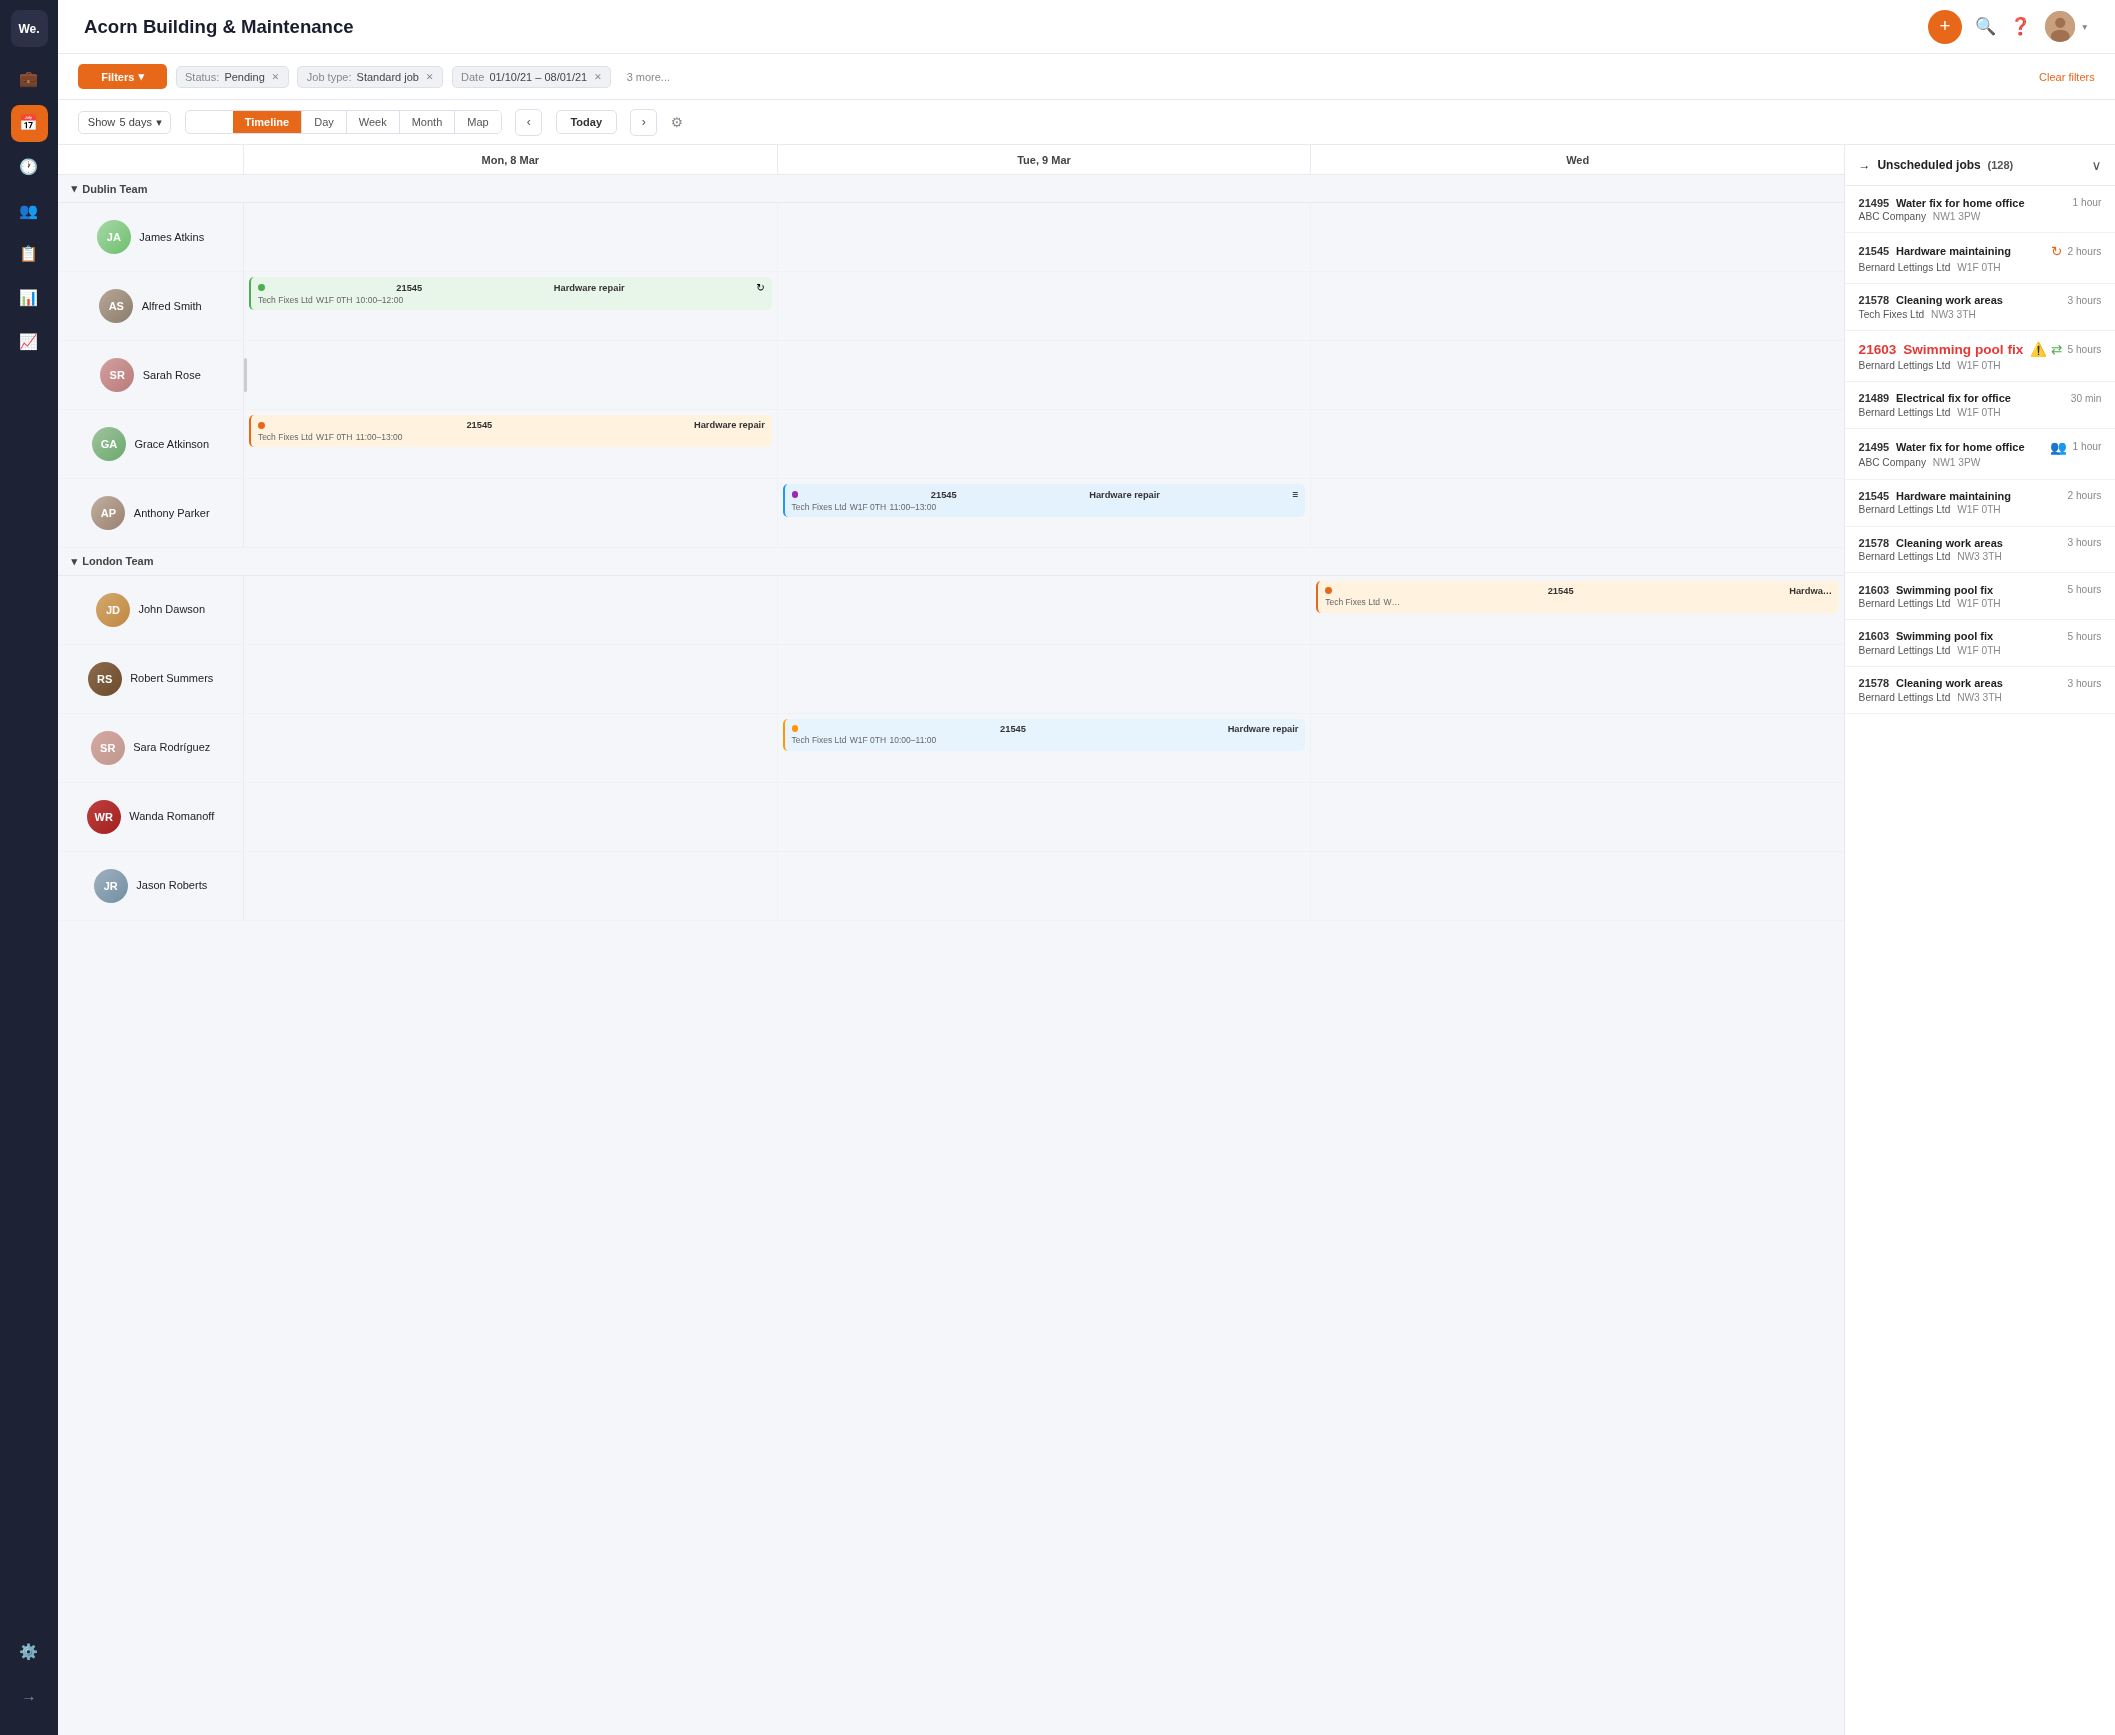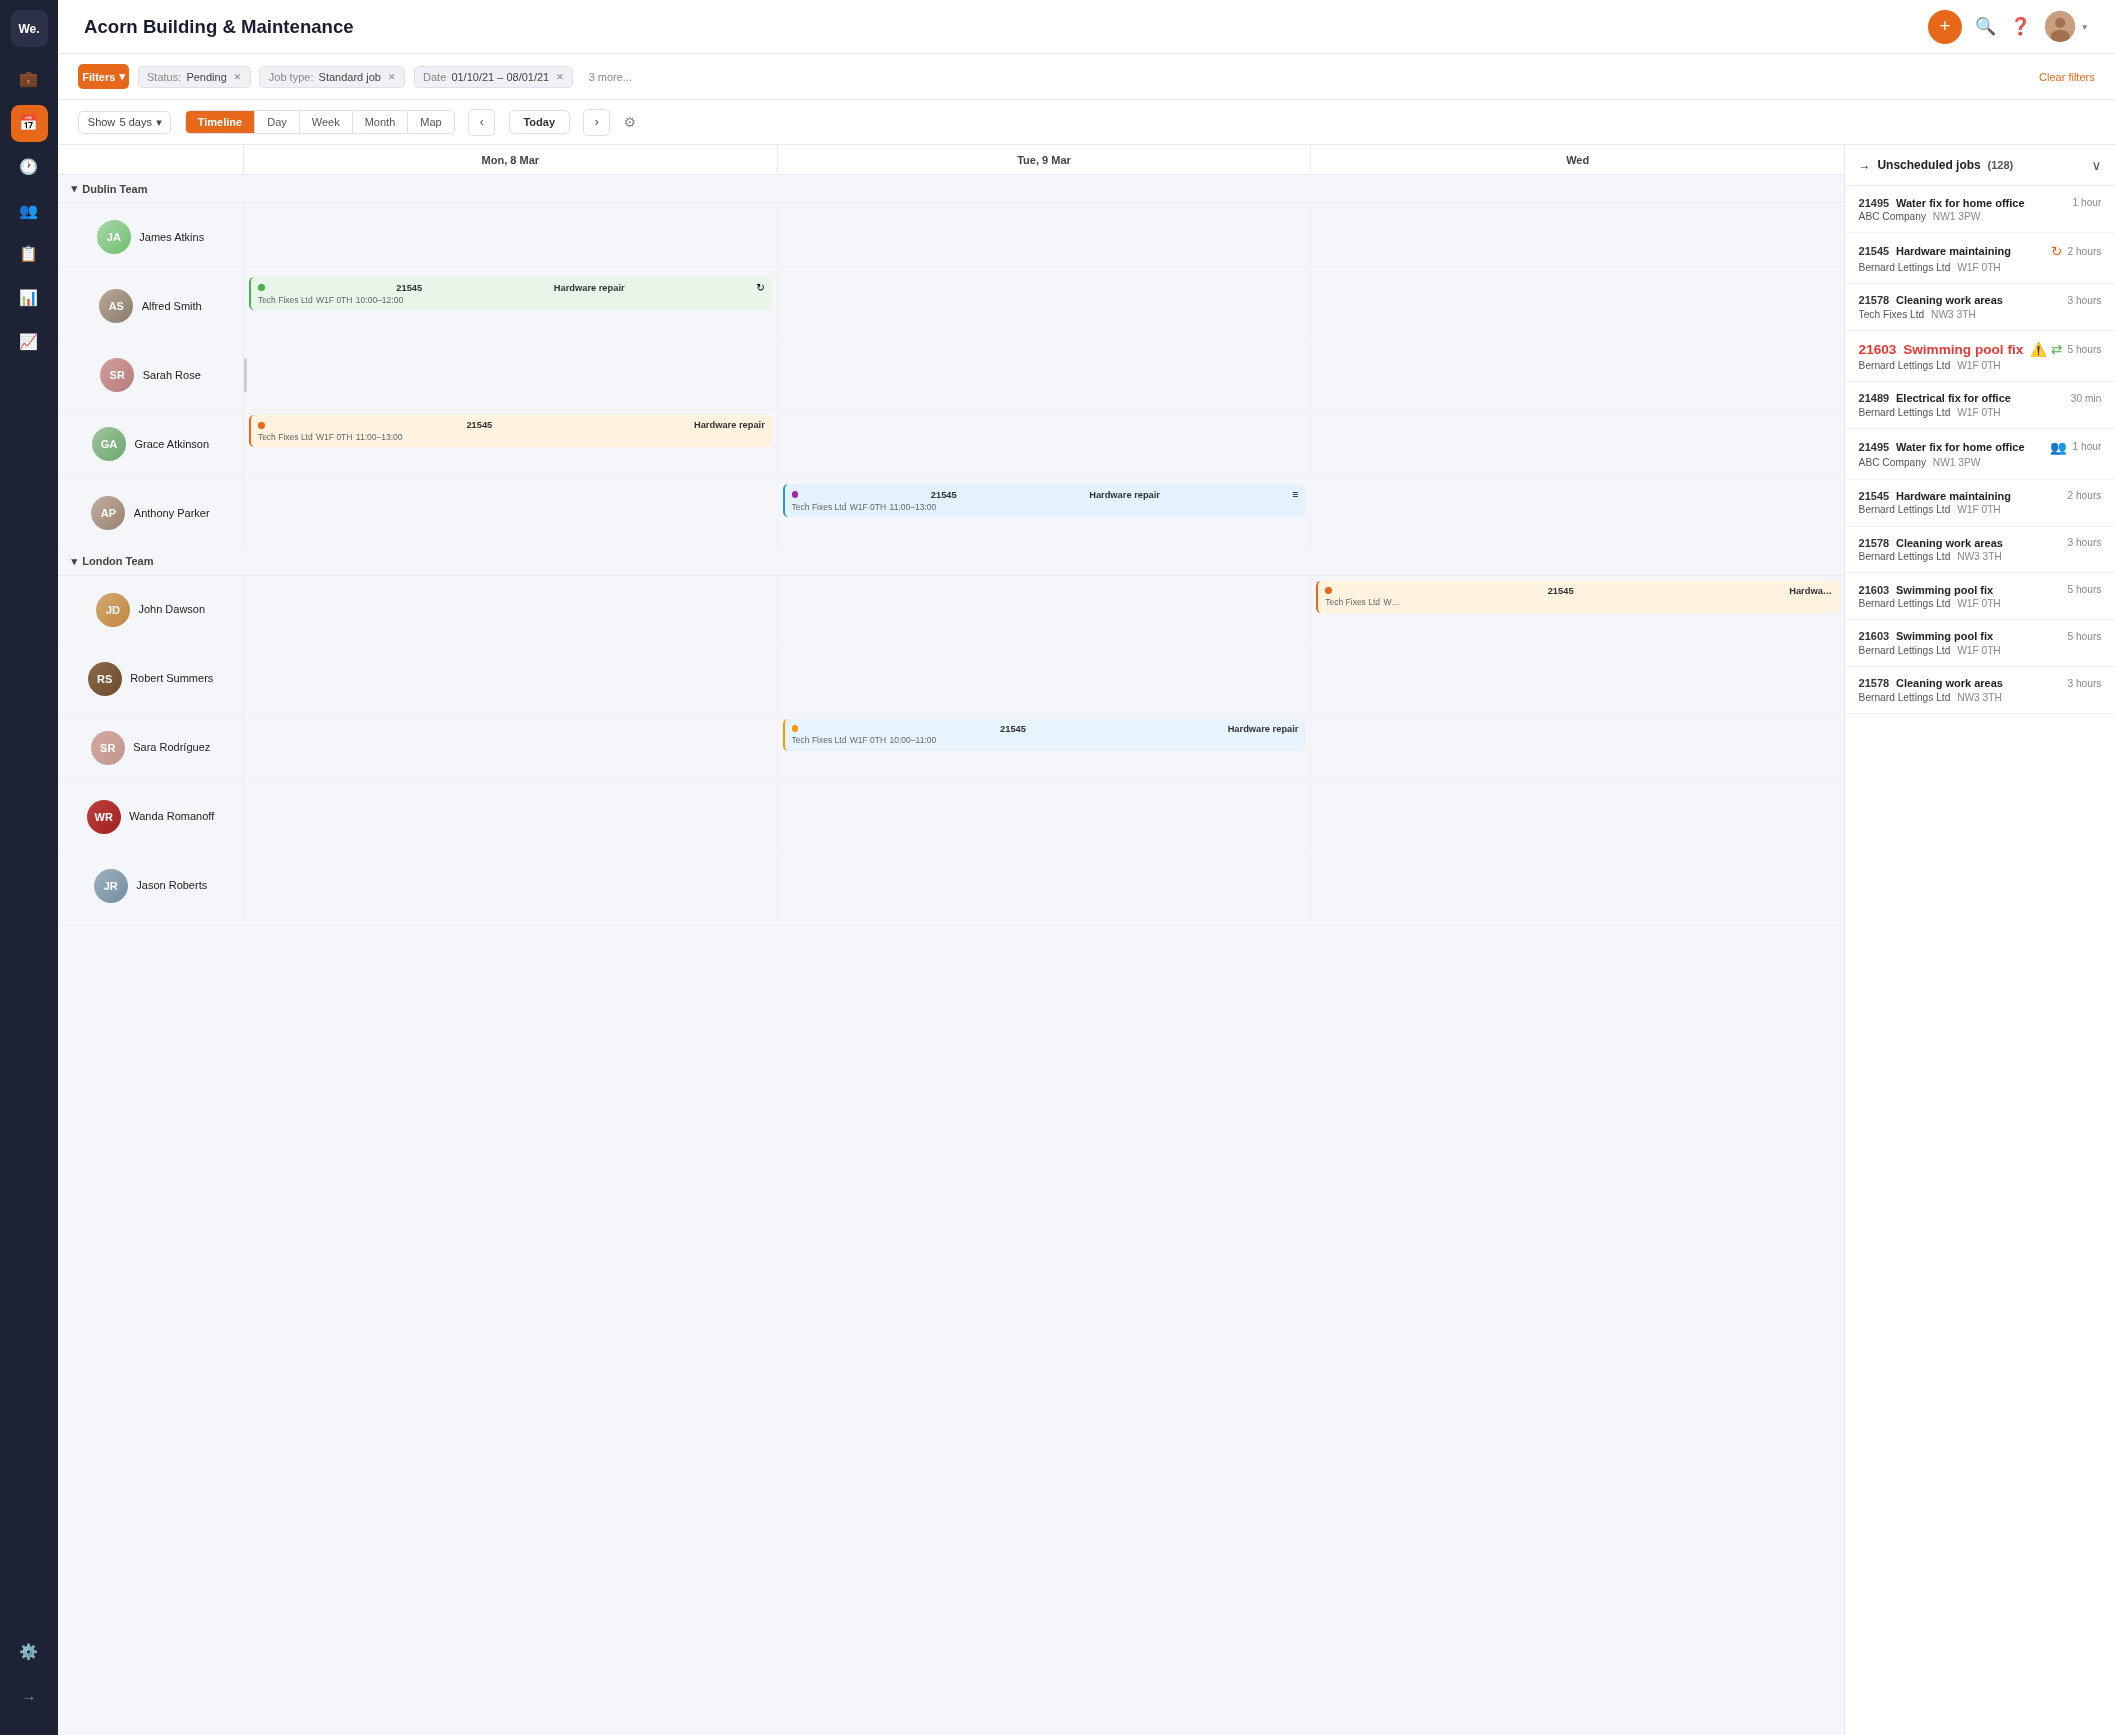--- a/index.html
+++ b/index.html
@@ -70,21 +70,21 @@
     
     .toolbar {
       background: white;
       padding: 10.2px 20.3px;
       display: flex; align-items: center; gap: 8.5px;
       border-bottom: 0.8px solid #e8eaf0;
       flex-shrink: 0;
     }
     .btn-filters {
       background: #e8681a; color: white; border: none;
-      padding: 6px 4px; border-radius: 5.1px;
+      padding: 6px 23px; border-radius: 5.1px;
       font-size: 11px; font-weight: 600; cursor: pointer;
       display: flex; align-items: center; gap: 4.2px;
     }
     .filter-chip {
       display: flex; align-items: center; gap: 5.1px;
       background: #f0f1f5; border: 0.8px solid #dde0ea;
       border-radius: 5.1px; padding: 4.2px 8.5px;
       font-size: 11px; color: #444; cursor: pointer;
     }
     .filter-chip .label { color: #888; }
@@ -114,21 +114,21 @@
       border: 0.8px solid #dde0ea; border-radius: 5.1px;
       padding: 4.2px 8.5px; cursor: pointer; background: white;
     }
     .view-tabs { display: flex; border-radius: 5.1px; overflow: hidden; border: 0.8px solid #dde0ea; }
     .view-tab {
       padding: 5.1px 12px; font-size: 11px; cursor: pointer;
       background: white; border: none; color: #555;
       border-right: 0.8px solid #dde0ea;
     }
     .view-tab:last-child { border-right: none; }
-    .view-tab.active { background: #e8681a; color: white; font-weight: 600; }
+    .view-tab.active { background: #e8681a; color: white; font-weight: 600; margin-left: 47px; }
     .nav-btn {
       width: 27px; height: 27px; border-radius: 5.1px;
       border: 0.8px solid #dde0ea; background: white;
       cursor: pointer; display: flex; align-items: center; justify-content: center;
       font-size: 12px; color: #555;
     }
     .btn-today {
       padding: 5.1px 13.6px; border-radius: 5.1px;
       border: 0.8px solid #dde0ea; background: white;
       font-size: 11px; font-weight: 700; cursor: pointer; color: #333;

